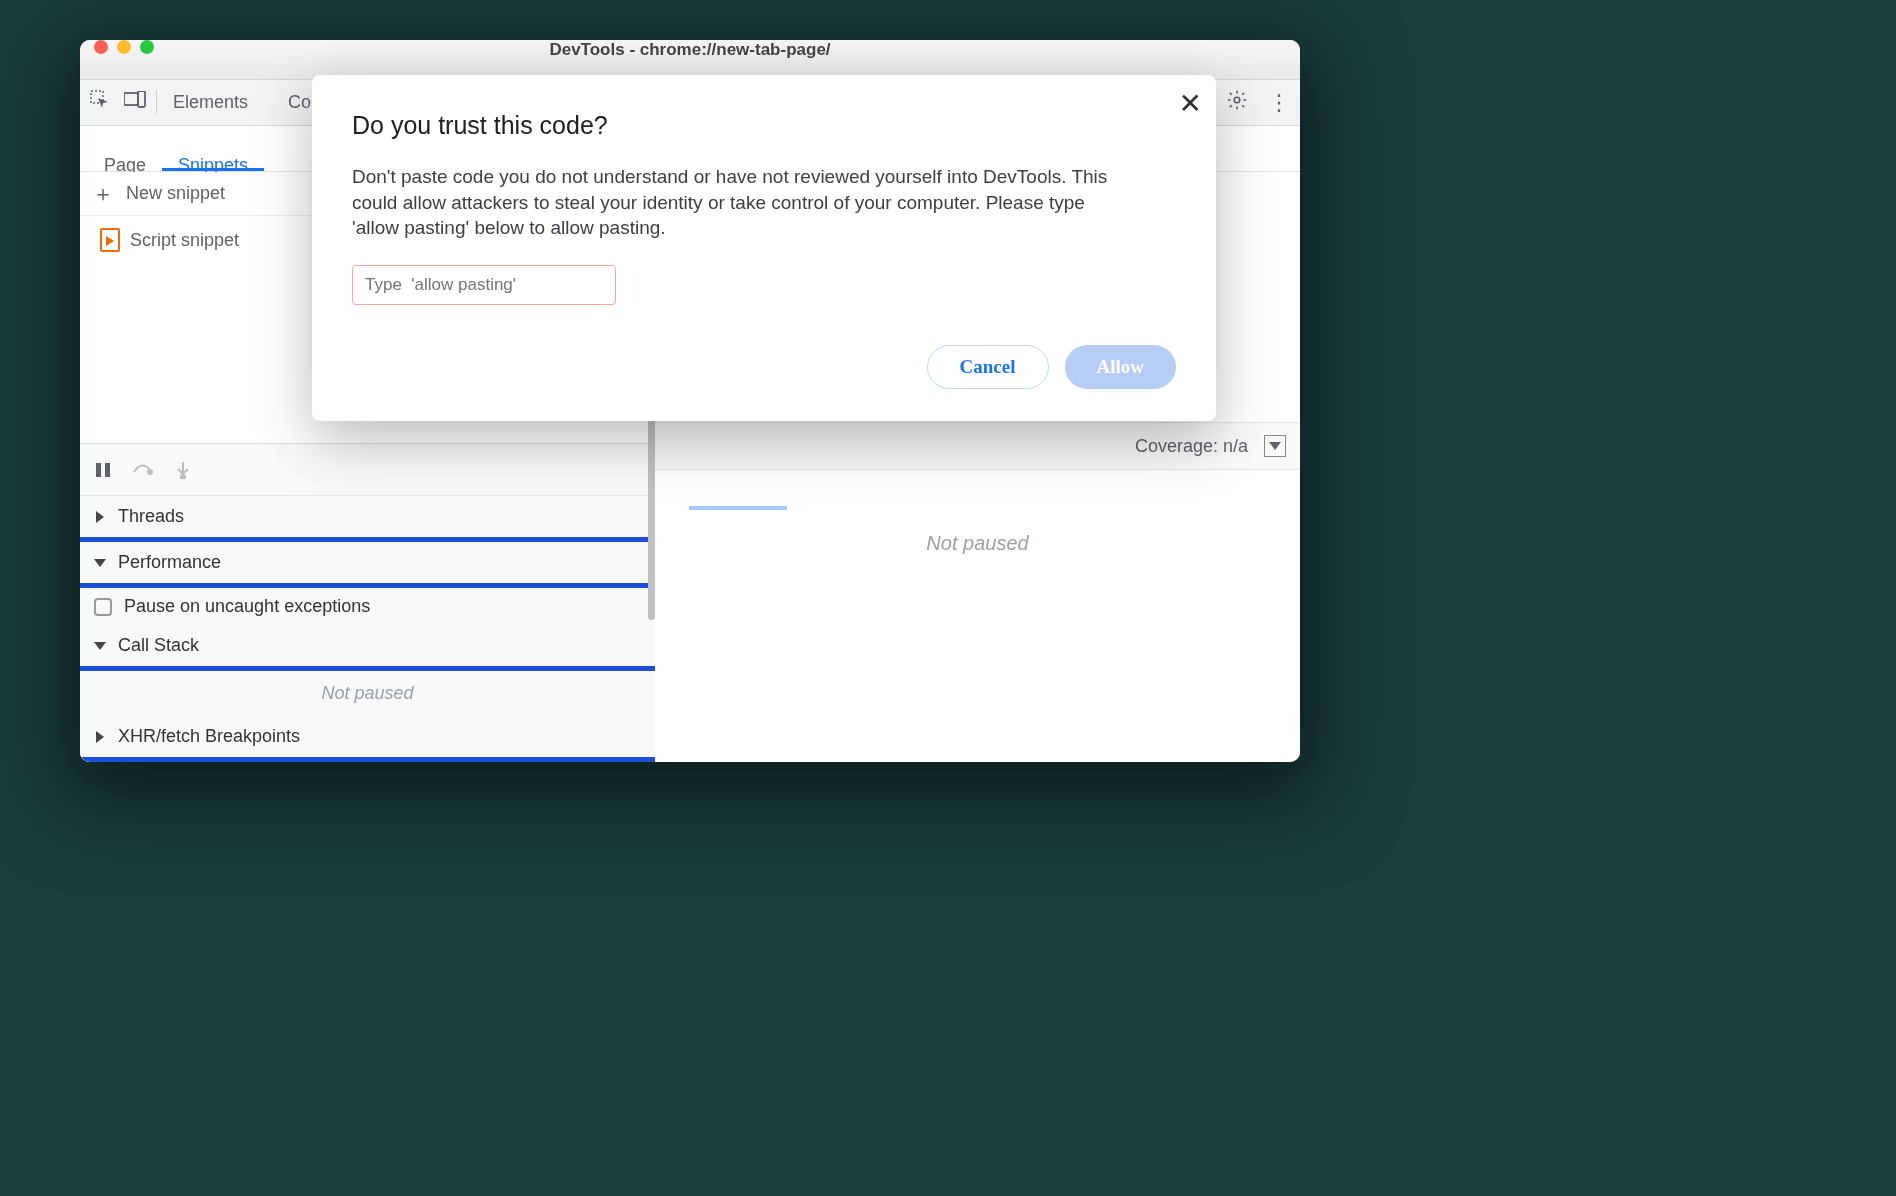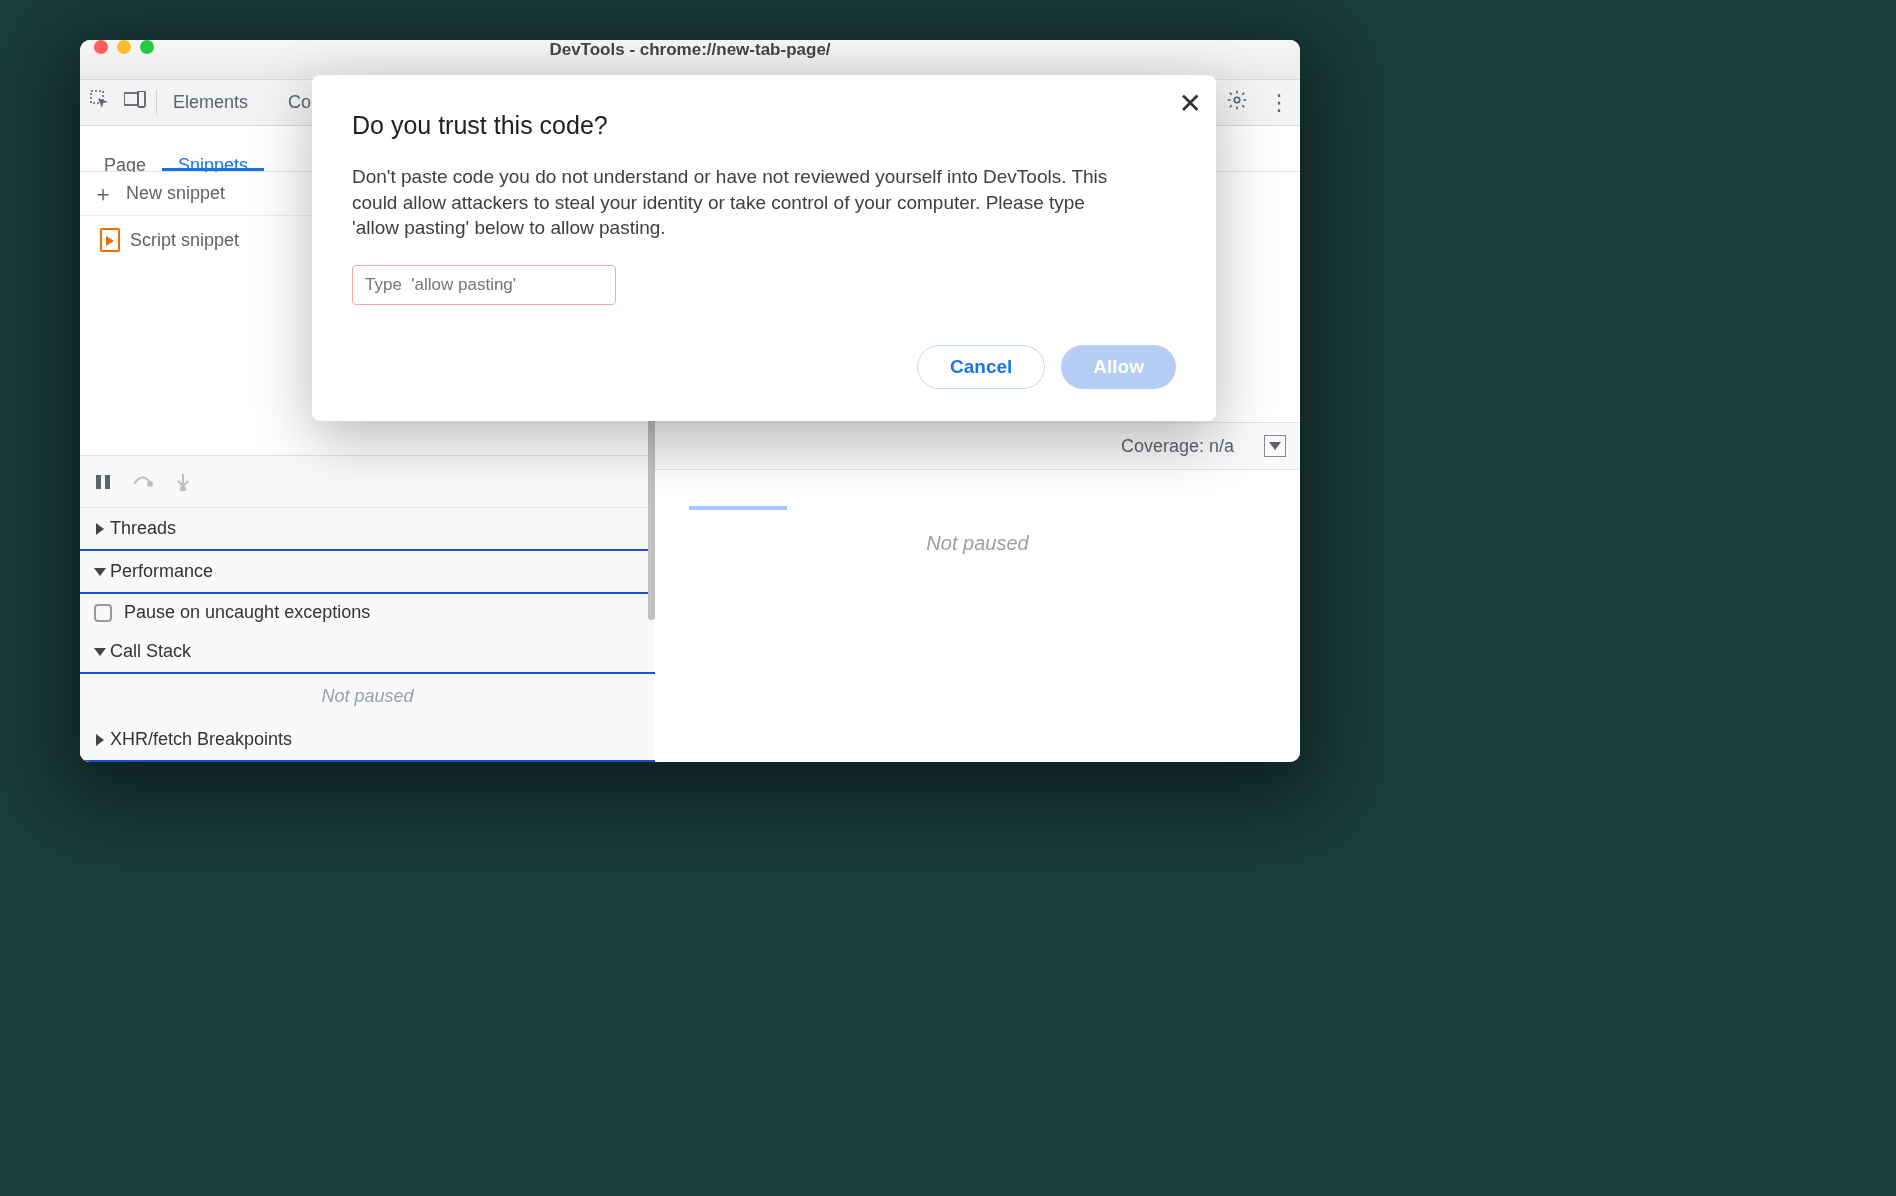--- a/index.html
+++ b/index.html
@@ -66,45 +66,45 @@
     }
     .newsnip { height:44px; display:flex; align-items:center; gap:12px; padding:0 12px; color:#5f6368; font-size:18px; border-bottom:1px solid #eee; }
     .plus { font-size:22px; font-weight:300; }
     .file-row { height:48px; display:flex; align-items:center; gap:10px; padding:0 20px; color:#5f6368; font-size:18px; }
     .file-icon { width:20px; height:24px; border:2px solid #ef6c00; border-radius:2px; position:relative; background:#fff; }
     .file-icon::after { content:''; position:absolute; left:4px; top:6px; width:0; height:0; border-left:8px solid #ef6c00; border-top:5px solid transparent; border-bottom:5px solid transparent; }
 
     .bottom { position:absolute; left:0; bottom:0; width:575px; background:#f8f9fa; border-top:1px solid #ddd; }
     .debugger-toolbar { height:52px; display:flex; align-items:center; gap:18px; padding:0 12px; color:#5f6368; border-bottom:1px solid #e6e6e6; }
     .d-icon { width:22px; height:22px; display:flex; align-items:center; justify-content:center; color:#5f6368; }
-    .sec { display:flex; align-items:center; gap:4px; padding:10px 14px; color:#333; font-size:18px; border-bottom:2px solid #1d4ed8; }
+    .sec { display:flex; align-items:center; gap:12px; padding:10px 14px; color:#333; font-size:18px; border-bottom:5px solid #1d4ed8; }
     .disc { width:0;height:0; border-left:6px solid transparent; border-right:6px solid transparent; border-top:8px solid #444; }
     .disc.right { transform: rotate(-90deg); }
     .chk-row { display:flex; align-items:center; gap:12px; padding:8px 14px; color:#333; font-size:18px; }
     .chk { width:18px; height:18px; border:2px solid #999; border-radius:4px; }
     .notpaused { text-align:center; color:#9aa0a6; font-style:italic; font-size:18px; padding:12px 0; }
 
     .main-right { position:absolute; left:575px; right:0; top:132px; bottom:0; background:#fff; }
-    .editor-bar { position:absolute; left:0; right:0; top:250px; height:48px; border-top:1px solid #e4e4e4; border-bottom:1px solid #e4e4e4; display:flex; align-items:center; justify-content:flex-end; padding:0 14px; gap:30px; color:#5f6368; font-size:18px; background:#f8f9fa; }
+    .editor-bar { position:absolute; left:0; right:0; top:250px; height:48px; border-top:1px solid #e4e4e4; border-bottom:1px solid #e4e4e4; display:flex; align-items:center; justify-content:flex-end; padding:0 14px; gap:16px; color:#5f6368; font-size:18px; background:#f8f9fa; }
     .boxtoggle { width:22px; height:22px; border:1px solid #888; display:flex; align-items:center; justify-content:center; }
     .main-notpaused { position:absolute; left:0; right:0; top:360px; text-align:center; color:#9aa0a6; font-style:italic; font-size:20px; }
     .blue-line { position:absolute; left:34px; top:334px; width:98px; height:4px; background:#a7c7ff; }
 
     
     .dialog {
       position:absolute; top:35px; left:232px; width:904px;
       background:#fff; border-radius:8px; box-shadow:0 18px 60px rgba(0,0,0,0.28);
       padding:36px 40px 32px 40px;
     }
     .dialog h2 { font-size:25px; font-weight:400; color:#202124; margin-bottom:24px; }
     .dialog p { font-size:19px; color:#3c4043; line-height:1.35; margin-bottom:24px; max-width:760px; }
     .dialog .close { position:absolute; right:14px; top:12px; font-size:28px; color:#333; cursor:pointer; font-weight:300; }
     .dialog input { width:264px; height:40px; border:1px solid #fca5a5; border-radius:4px; padding:0 12px; font-size:17px; color:#5f6368; background:#fff; }
     .dialog .buttons { display:flex; justify-content:flex-end; gap:16px; margin-top:40px; }
-    .btn { height:44px; padding:4px 32px; border-radius:26px; font-size:19px; font-weight:600; cursor:pointer; display:flex; align-items:center; justify-content:center; }
+    .btn { height:44px; padding:4px 32px; border-radius:26px; font-size:19px; font-weight:600; cursor:pointer; display:flex; align-items:center; justify-content:center;font-family:Liberation Serif, serif; }
     .btn.cancel { background:#fff; color:#1a73e8; border:1px solid #c4d5f5; }
     .btn.allow { background:#b6cdf6; color:#fff; border:none; }
 
     .scroll-thumb { position:absolute; left:568px; top:350px; width:7px; height:230px; background:#c0c0c0; border-radius:4px; }
     .chev { display:inline-block; width:0;height:0; border-left:6px solid transparent; border-right:6px solid transparent; border-top:8px solid #5f6368; }
   </style>
 </head>
 <body>
 
 <div class="window">

